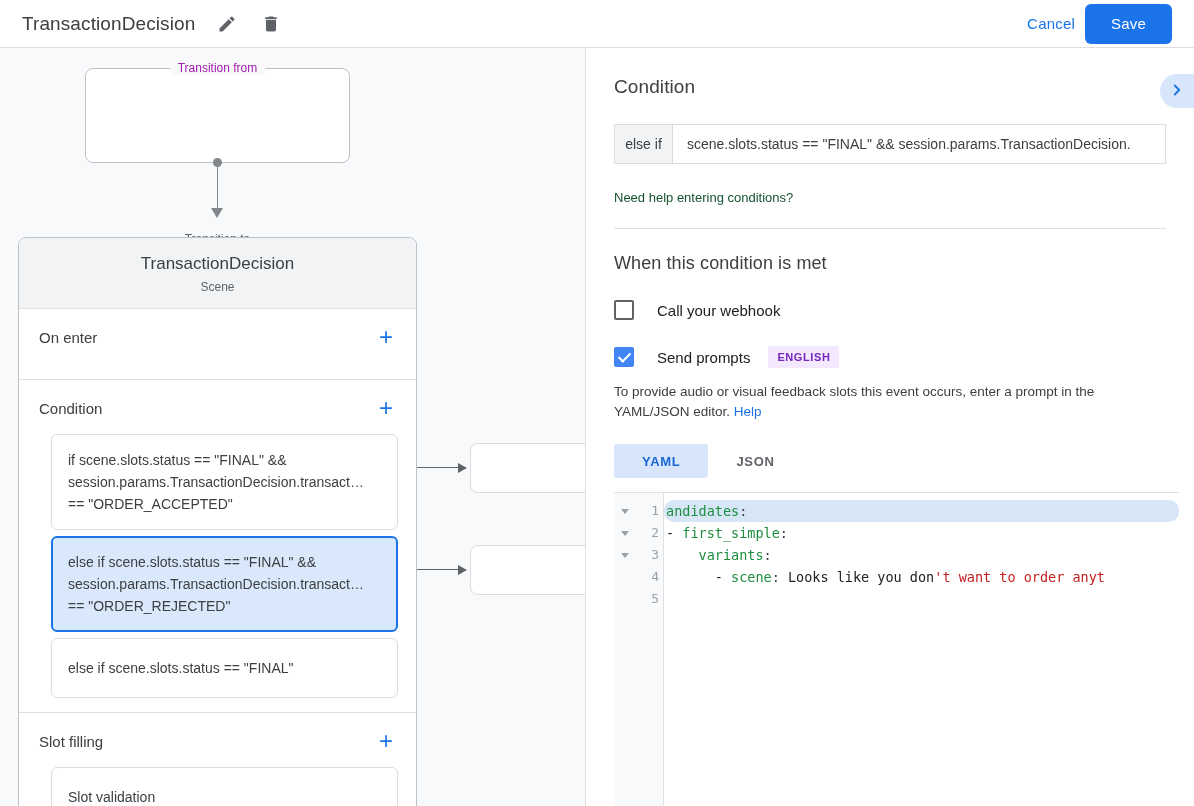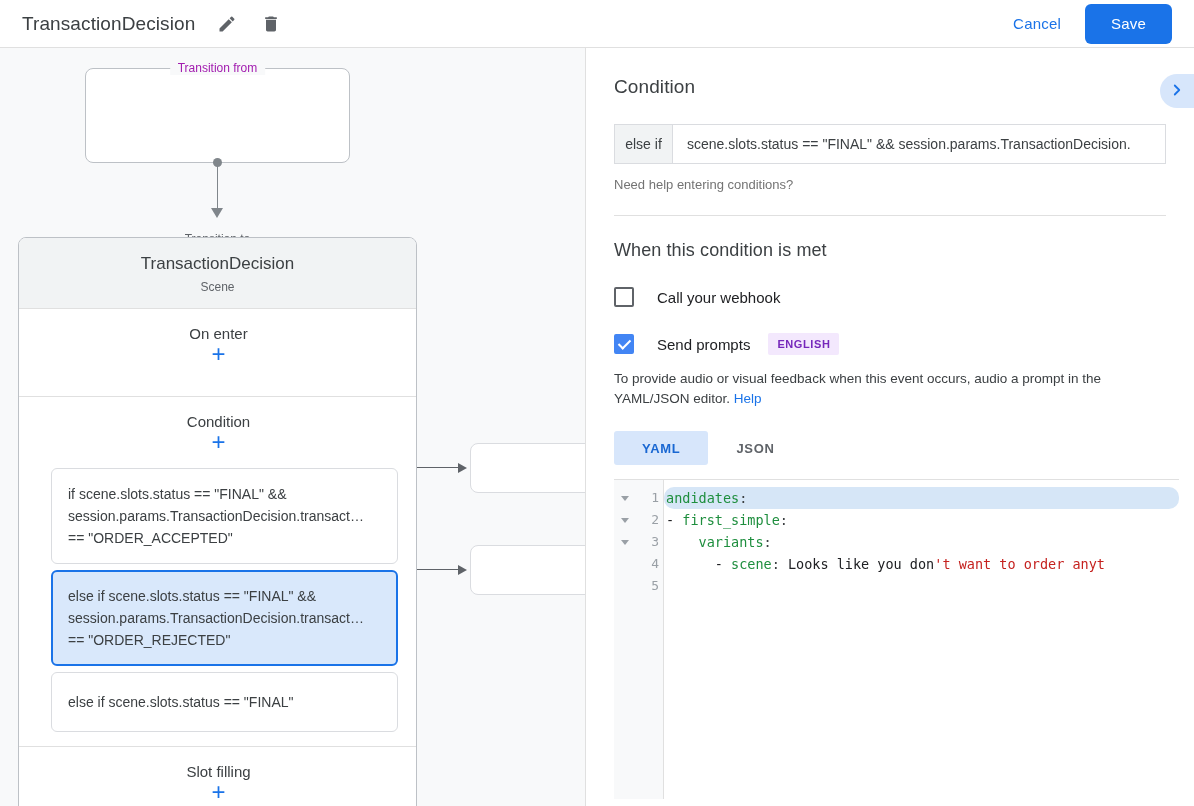--- a/index.html
+++ b/index.html
@@ -35,21 +35,21 @@
   .icon-btn svg { display: block; }
   #edit-icon-btn { margin-left: 18px; }
   #delete-icon-btn { margin-left: 16px; }
   .topbar-spacer { flex: 1; }
   .cancel-btn {
     color: #1a73e8; font-size: 15px; font-weight: 500;
     background: transparent; border: none; cursor: pointer;
     padding: 9px 10px; border-radius: 4px; letter-spacing: .2px;
   }
   .save-btn {
-    margin-left: 14px; margin-right: 22px;
+    margin-right: 22px;
     background: #1a73e8; color: #ffffff;
     font-size: 15px; font-weight: 500; letter-spacing: .2px;
     border: none; border-radius: 6px; cursor: pointer;
     padding: 0 26px; height: 40px;
     display: flex; align-items: center; justify-content: center;
   }
 
   
   .canvas {
     position: absolute; left: 0; top: 48px;
@@ -122,21 +122,20 @@
     border-bottom: 1px solid #e0e0e0;
   }
   .card-header-title { font-size: 17px; color: #3c4043; }
   .card-header-sub { font-size: 12px; color: #5f6368; margin-top: 6px; }
 
   .section { border-bottom: 1px solid #e0e0e0; padding: 0 0 14px 0; }
   .section:last-child { border-bottom: none; }
   .section-head {
     display: flex; align-items: center;
     padding: 16px 18px 8px 20px;
-    flex-direction: column;
   }
   .section-title { font-size: 15px; color: #3c4043; flex: 1; }
   .plus-btn {
     width: 24px; height: 24px;
     display: flex; align-items: center; justify-content: center;
     cursor: pointer; border: none; background: transparent;
     color: #1a73e8; font-size: 24px; line-height: 1; font-weight: 300;
   }
   .section-head-plain { padding-bottom: 16px; }
 
@@ -216,22 +215,22 @@
   }
   .cond-input {
     flex: 1; border: none; outline: none;
     padding: 0 14px;
     font-size: 14px; color: #3c4043;
     font-family: "Liberation Sans", sans-serif;
     background: transparent;
   }
   .help-link {
     display: inline-block;
-    margin-top: 13px;
-    font-size: 13px; color: #737373; text-decoration: none; cursor: pointer;
+    margin-top: 26px;
+    font-size: 13px; color: #14532d; text-decoration: none; cursor: pointer;
   }
   .rp-divider {
     margin-top: 22px;
     height: 1px; background: #e0e0e0; width: 100%;
   }
 
   .rp-section-body { padding: 24px 28px 0 28px; }
   .rp-subtitle { font-size: 18px; color: #3c4043; letter-spacing: .1px; }
 
   .check-row { display: flex; align-items: center; margin-top: 26px; }
@@ -448,21 +447,21 @@
       <div class="check-label">Call your webhook</div>
     </div>
 
     <div class="check-row">
       <div class="checkbox checked"></div>
       <div class="check-label">Send prompts</div>
       <div class="lang-badge">ENGLISH</div>
     </div>
 
     <div class="helper-text">
-      <span>To provide audio or visual feedback when this event occurs, audio a prompt in the YAML/JSON editor. </span><a>Help</a>
+      <span>To provide audio or visual feedback slots this event occurs, enter a prompt in the YAML/JSON editor. </span><a>Help</a>
     </div>
 
     <div class="tabs">
       <button class="tab active">YAML</button>
       <button class="tab">JSON</button>
     </div>
 
     <div class="editor">
       <div class="fold-gutter" id="fold-gutter">
           <div class="fold-arrow">

